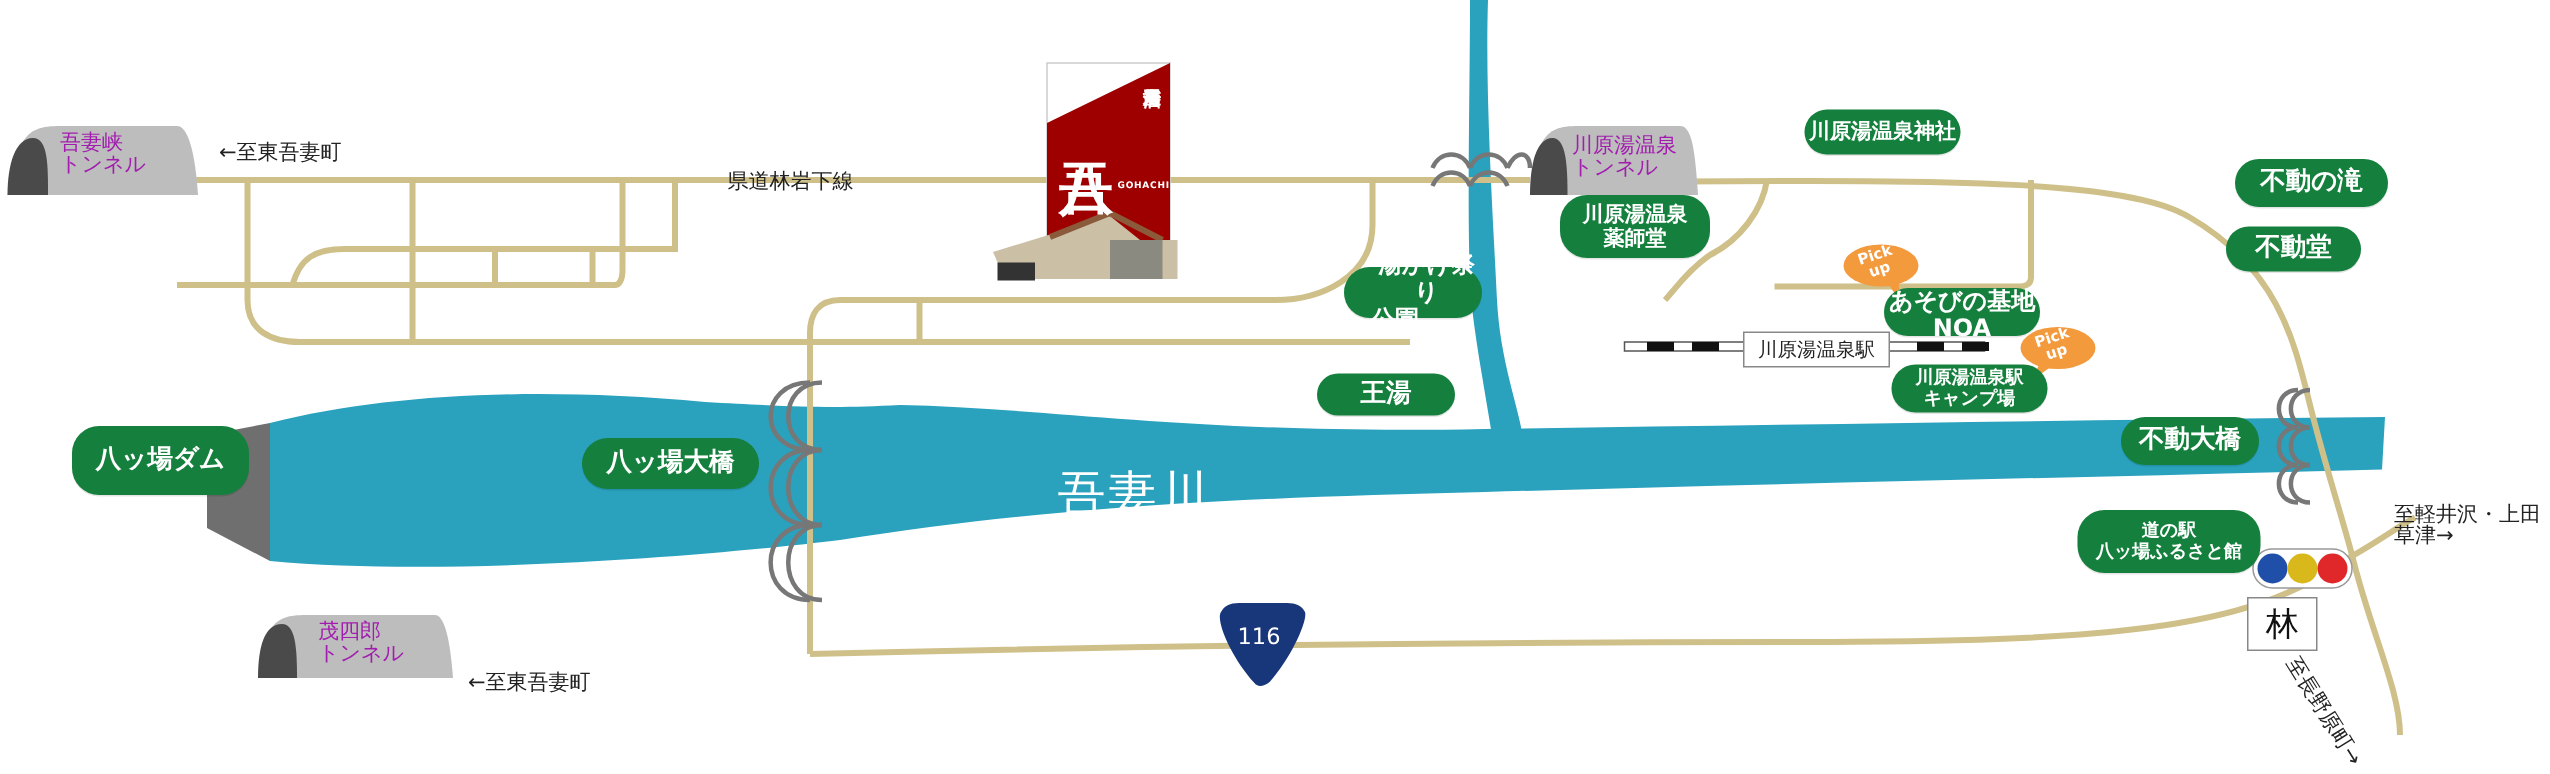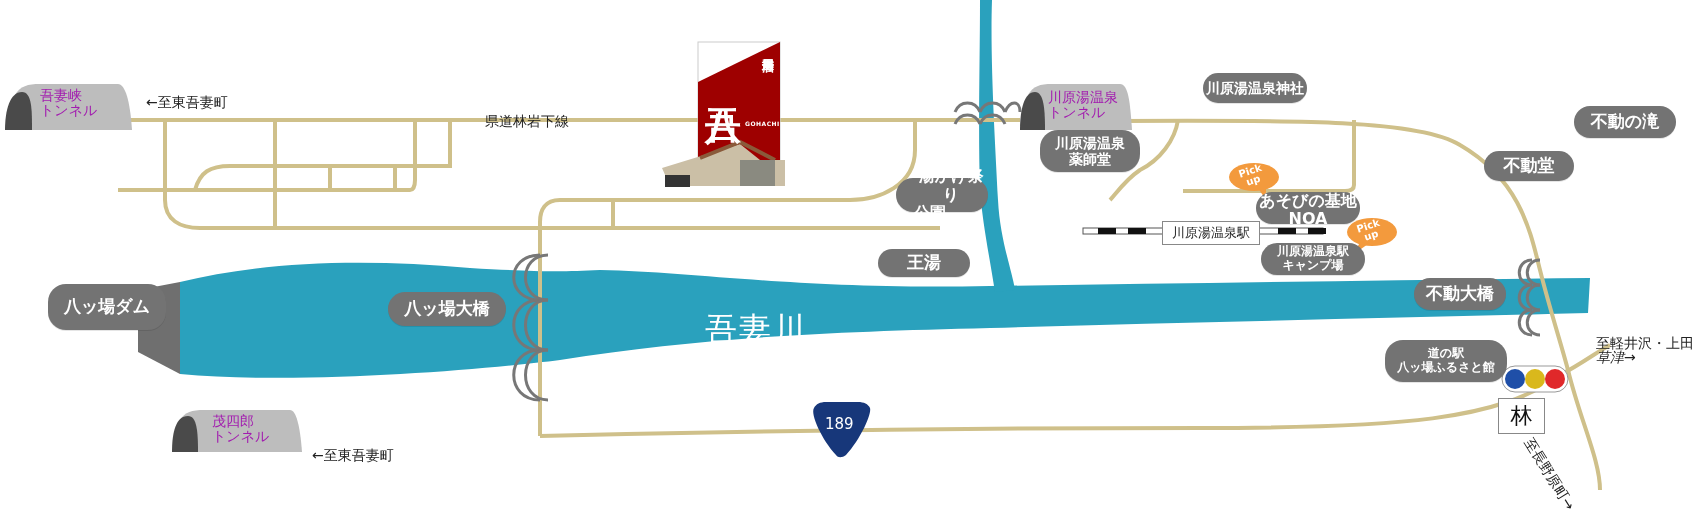--- a/index.html
+++ b/index.html
@@ -1,19 +1,19 @@
 <!DOCTYPE html>
 <html><head>
 <meta charset="utf-8">
 <style>
   html, body { margin:0; padding:0; background:#ffffff; }
   body { width:1700px; height:516px; position:relative; overflow:hidden; font-family:"DejaVu Sans", sans-serif; }
   svg.map { position:absolute; left:0; top:0; }
   .label {
-    position:absolute; background:#737373; color:#fff; font-weight:bold;
+    position:absolute; background:#15803d; color:#fff; font-weight:bold;
     border-radius:18px; display:flex; flex-direction:column; align-items:center; justify-content:center;
     font-family:"DejaVu Sans", sans-serif; line-height:1.15; text-align:center; box-sizing:border-box;
     box-shadow: 0 1px 0 rgba(0,0,0,0.1);
   }
   .label.big { font-size:17px; }
   .label.mid { font-size:14px; }
   .label.small { font-size:16px; }
   .plain { position:absolute; color:#222; font-family:"DejaVu Sans", sans-serif; font-size:14px; white-space:nowrap; line-height:1.1; }
   .tunnel-text { position:absolute; color:#a21caf; font-size:14px; line-height:1.05; font-family:"DejaVu Sans", sans-serif; }
   .river-name { position:absolute; color:#fff; font-size:32px; font-family:"DejaVu Sans", sans-serif; letter-spacing:2px; }
@@ -139,28 +139,28 @@
 </div>
 <div class="tunnel-text" style="left:212px;top:414px;">
   <div>茂四郎</div>
   <div>トンネル</div>
 </div>
 
 <div class="plain" style="left:146px;top:95px;">←至東吾妻町</div>
 <div class="plain" style="left:312px;top:448px;">←至東吾妻町</div>
 <div class="plain" style="left:485px;top:114px;">県道林岩下線</div>
 <div class="plain" style="left:1596px;top:336px;">至軽井沢・上田</div>
-<div class="plain" style="left:1596px;top:350px;font-style:italic;">草津→</div>
+<div class="plain" style="left:1596px;top:350px;">草津→</div>
 <div class="diag" style="left:1535px;top:435px;">至長野原町→</div>
 
 <div class="river-name" style="left:705px;top:308px;">吾妻川</div>
 
 <div class="station-box" style="left:1162px;top:221px;width:96px;height:22px;">川原湯温泉駅</div>
 <div class="hayashi" style="left:1498px;top:398px;width:45px;height:34px;">林</div>
-<div class="route-num" style="left:825px;top:415px;">189</div>
+<div class="route-num" style="left:825px;top:415px;">116</div>
 
 <div class="sign-vertical" style="left:762px;top:50px;">寿司居酒屋</div>
 <div class="sign-big" style="left:706px;top:80px;">吾八</div>
 <div class="sign-roman" style="left:745px;top:120px;">GOHACHI</div>
 
 <div class="pickup" style="left:1240px;top:166px;">
   <div>Pick</div>
   <div>up</div>
 </div>
 <div class="pickup" style="left:1358px;top:221px;">
@@ -189,21 +189,21 @@
   <span>川原湯温泉神社</span>
 </div>
 <div class="label small" style="left:1256px;top:192px;width:104px;height:32px;justify-content:space-between;">
   <span>あそびの基地</span>
   <span>NOA</span>
 </div>
 <div class="label small" style="left:1261px;top:243px;width:104px;height:32px;font-size:12px;">
   <span>川原湯温泉駅</span>
   <span>キャンプ場</span>
 </div>
-<div class="label big" style="left:1574px;top:106px;width:102px;height:32px;">
+<div class="label big" style="left:1490px;top:106px;width:102px;height:32px;">
   <span>不動の滝</span>
 </div>
 <div class="label big" style="left:1484px;top:151px;width:90px;height:30px;">
 
   <span>不動堂</span>
 </div>
 <div class="label big" style="left:1414px;top:278px;width:92px;height:32px;">
   <span>不動大橋</span>
 </div>
 <div class="label small" style="left:1385px;top:340px;width:122px;height:42px;font-size:12px;">

